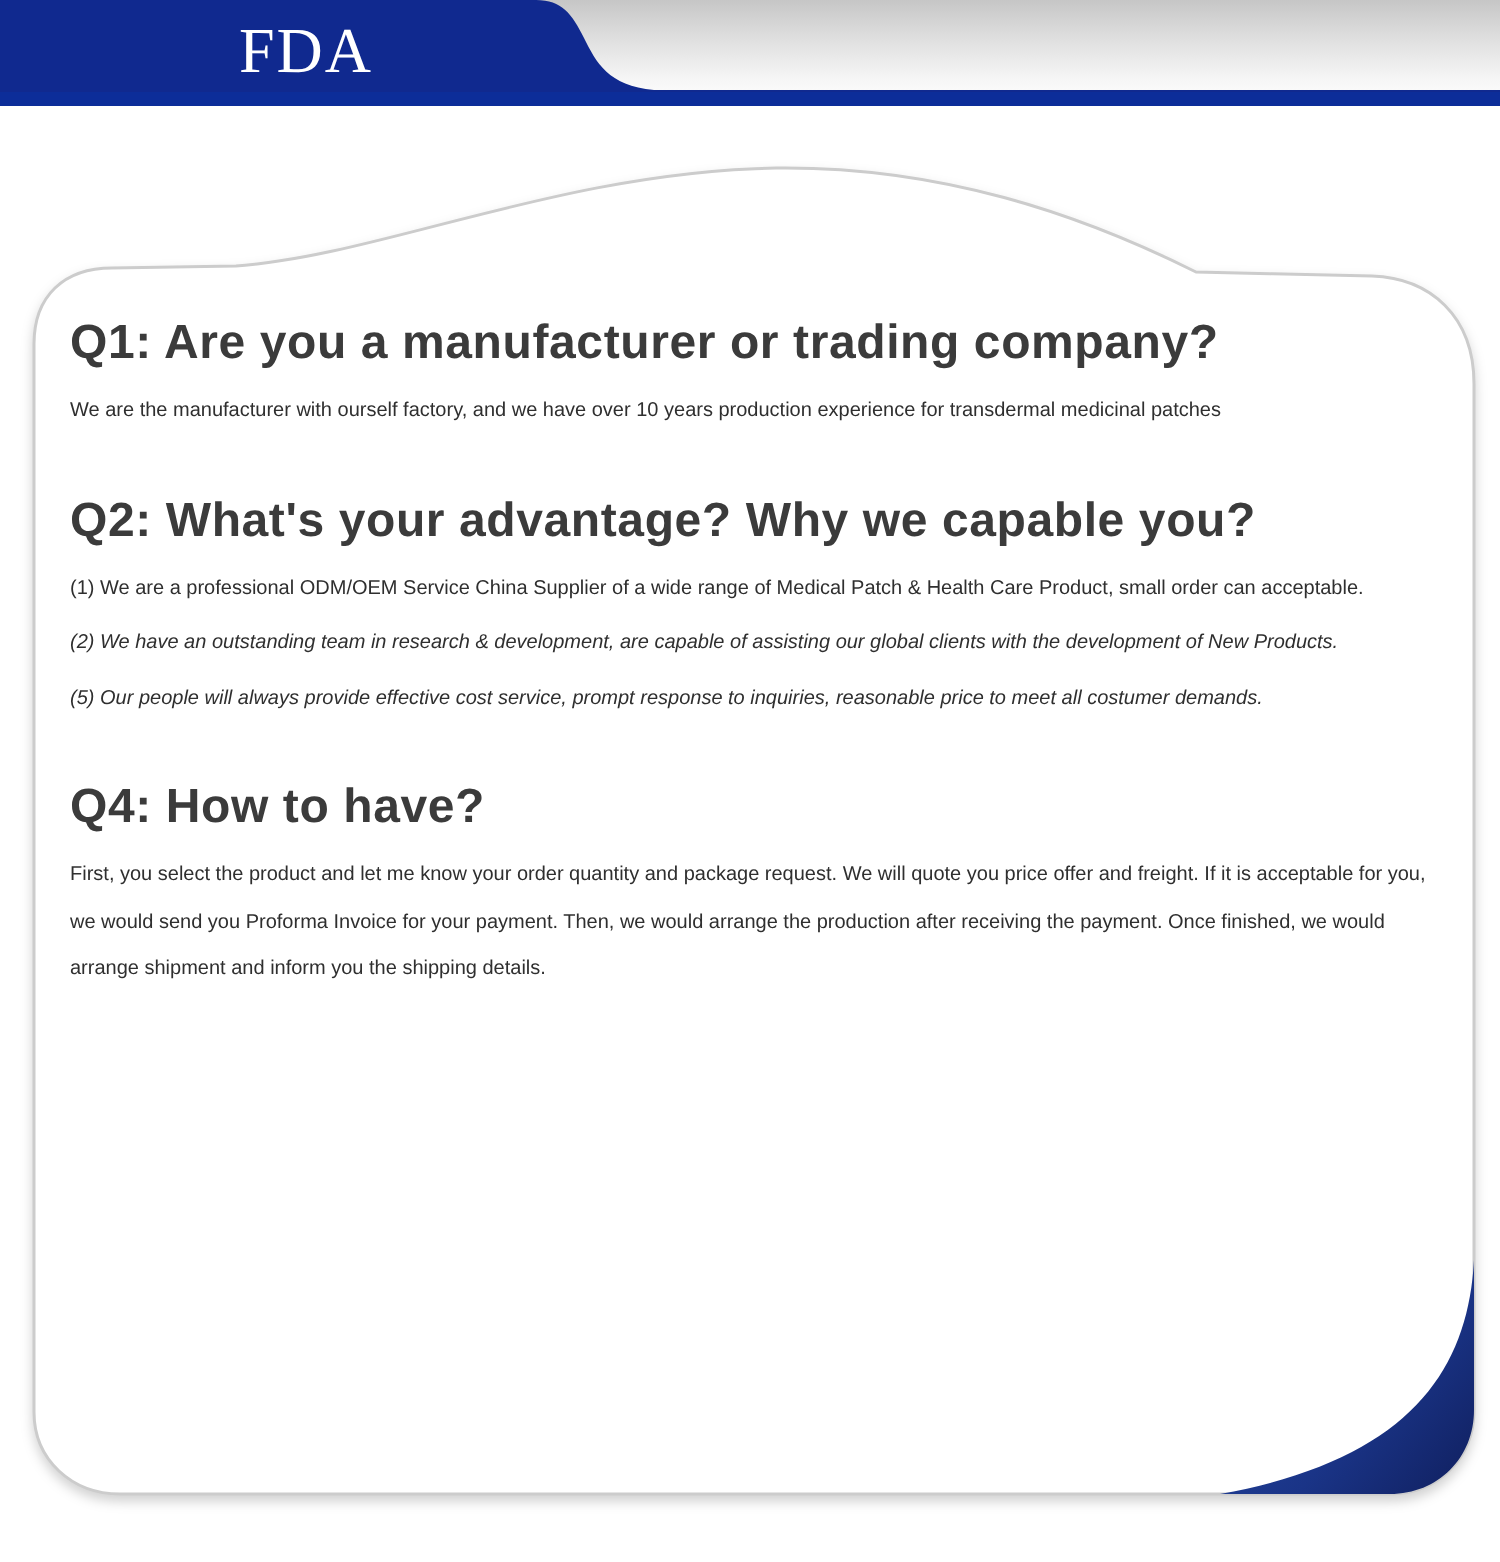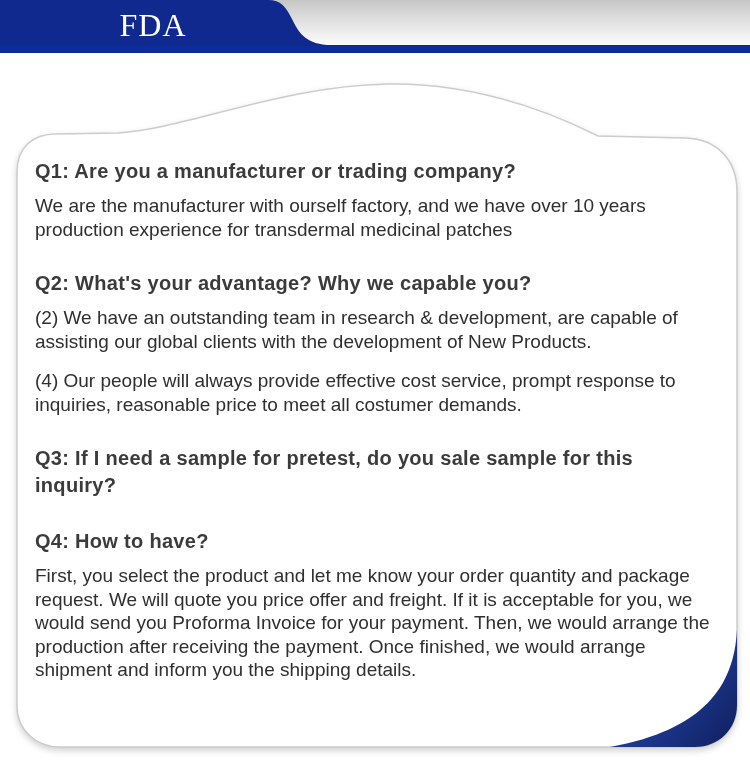--- a/index.html
+++ b/index.html
@@ -52,32 +52,32 @@
   .faq-content {
     position: absolute;
     left: 35px; top: 158px;
     width: 684px;
   }
   .faq-section { margin: 0; }
   .faq-section + .faq-section { margin-top: 29px; }
   .question {
     margin: 0;
     color: #3b3b3b;
-    font-size: 20px;
+    font-size: 24px;
     font-weight: bold;
     letter-spacing: 0.3px;
     line-height: 27px;
   }
   .answer {
     margin: 9px 0 0 0;
     color: #2f2f2f;
-    font-size: 19px;
+    font-size: 10px;
     line-height: 23.5px;
   }
-  .answer + .answer { margin-top: 16px; }
+  .answer + .answer { margin-top: 4px; font-style: italic; }
 </style>
 </head>
 <body>
 
 <div class="stage">
 
   <div class="header">
     <svg width="750" height="53" viewBox="0 0 750 53">
 
       <path d="M0,0 L268,0 C281,0 286,7 292,19 C298,31 304,43 327,45
@@ -116,26 +116,26 @@
 
   <div class="faq-content">
 
     <div class="faq-section">
       <h3 class="question">Q1: Are you a manufacturer or trading company?</h3>
       <p class="answer">We are the manufacturer with ourself factory, and we have over 10 years production experience for transdermal medicinal patches</p>
     </div>
 
     <div class="faq-section">
       <h3 class="question">Q2: What's your advantage? Why we capable you?</h3>
+      <p class="answer">(1) We are a professional ODM/OEM Service China Supplier of a wide range of Medical Patch &amp; Health Care Product, small order can acceptable.</p>
       <p class="answer">(2) We have an outstanding team in research &amp; development, are capable of assisting our global clients with the development of New Products.</p>
-      <p class="answer">(4) Our people will always provide effective cost service, prompt response to inquiries, reasonable price to meet all costumer demands.</p>
+      <p class="answer">(5) Our people will always provide effective cost service, prompt response to inquiries, reasonable price to meet all costumer demands.</p>
     </div>
 
     <div class="faq-section">
-      <h3 class="question">Q3: If I need a sample for pretest, do you sale sample for this inquiry?</h3>
     </div>
 
     <div class="faq-section">
       <h3 class="question">Q4: How to have?</h3>
       <p class="answer">First, you select the product and let me know your order quantity and package request. We will quote you price offer and freight. If it is acceptable for you, we would send you Proforma Invoice for your payment. Then, we would arrange the production after receiving the payment. Once finished, we would arrange shipment and inform you the shipping details.</p>
     </div>
 
   </div>
 </div>
 

